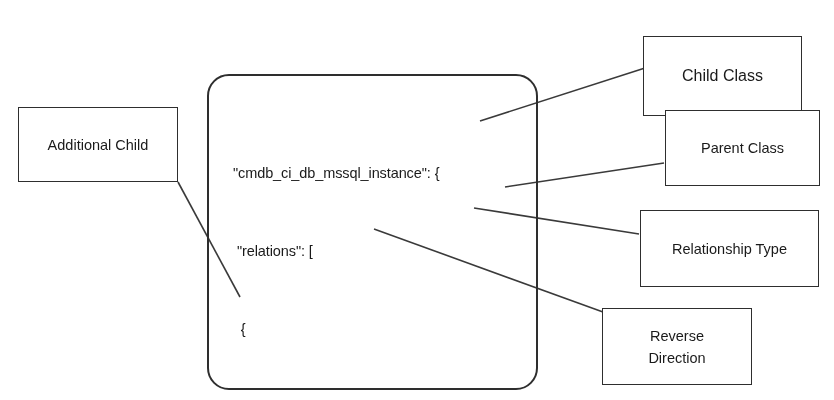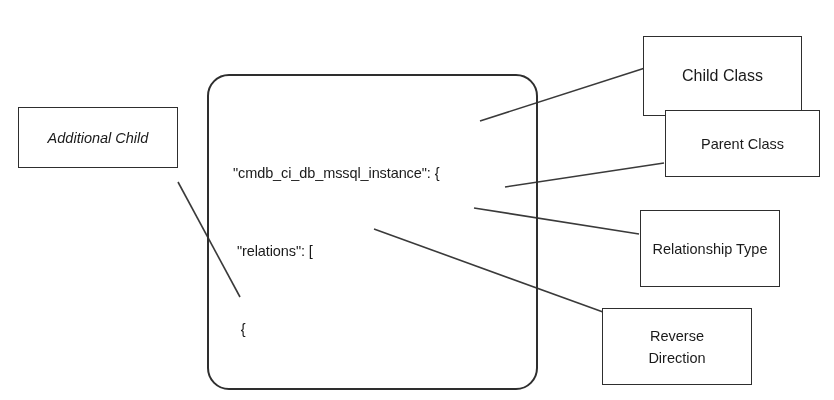--- a/index.html
+++ b/index.html
@@ -66,24 +66,24 @@
     align-items: center;
     justify-content: center;
     text-align: center;
     font-size: 14.5px;
     line-height: 22px;
     color: #1a1a1a;
   }
   .callout .cl-line { display: block; }
 
   #callout-child-class       { left: 643px; top: 8px;   width: 159px; height: 80px; font-size: 16px; margin-top: 28px; }
-  #callout-parent-class      { left: 665px; top: 110px; width: 155px; height: 67px; }
-  #callout-relationship-type { left: 640px; top: 210px; width: 140px; height: 77px; }
+  #callout-parent-class      { left: 665px; top: 110px; width: 155px; height: 76px; }
+  #callout-relationship-type { left: 640px; top: 210px; width: 179px; height: 77px; }
   #callout-reverse-direction { left: 602px; top: 308px; width: 150px; height: 77px; }
-  #callout-additional-values { left: 18px;  top: 107px; width: 160px; height: 61px; font-style: italic; }
+  #callout-additional-values { left: 18px;  top: 107px; width: 160px; height: 75px; }
 </style>
 </head>
 <body>
 
 <div id="canvas">
 
   <svg id="leaders" viewBox="0 0 834 400" width="834" height="400">
     <line x1="480" y1="121" x2="645" y2="68"></line>
     <line x1="505" y1="187" x2="664" y2="163"></line>
     <line x1="474" y1="208" x2="639" y2="234"></line>

